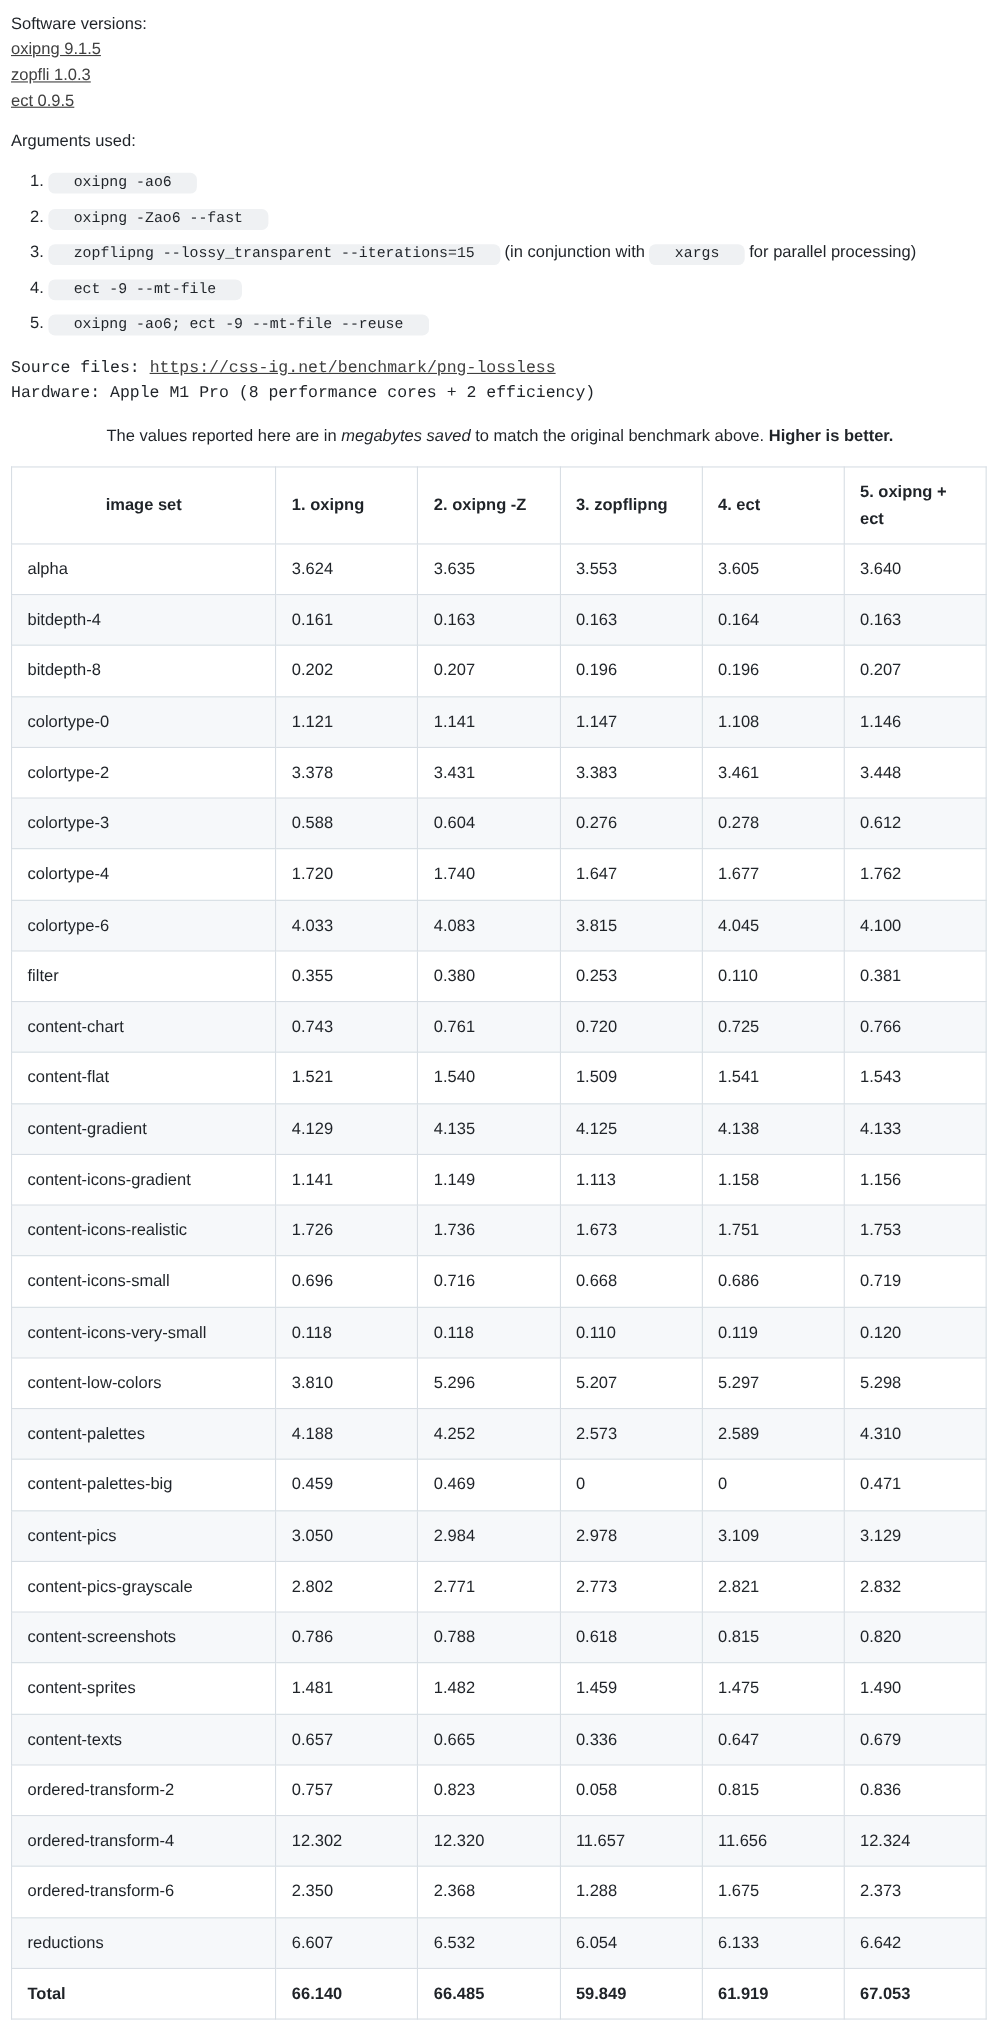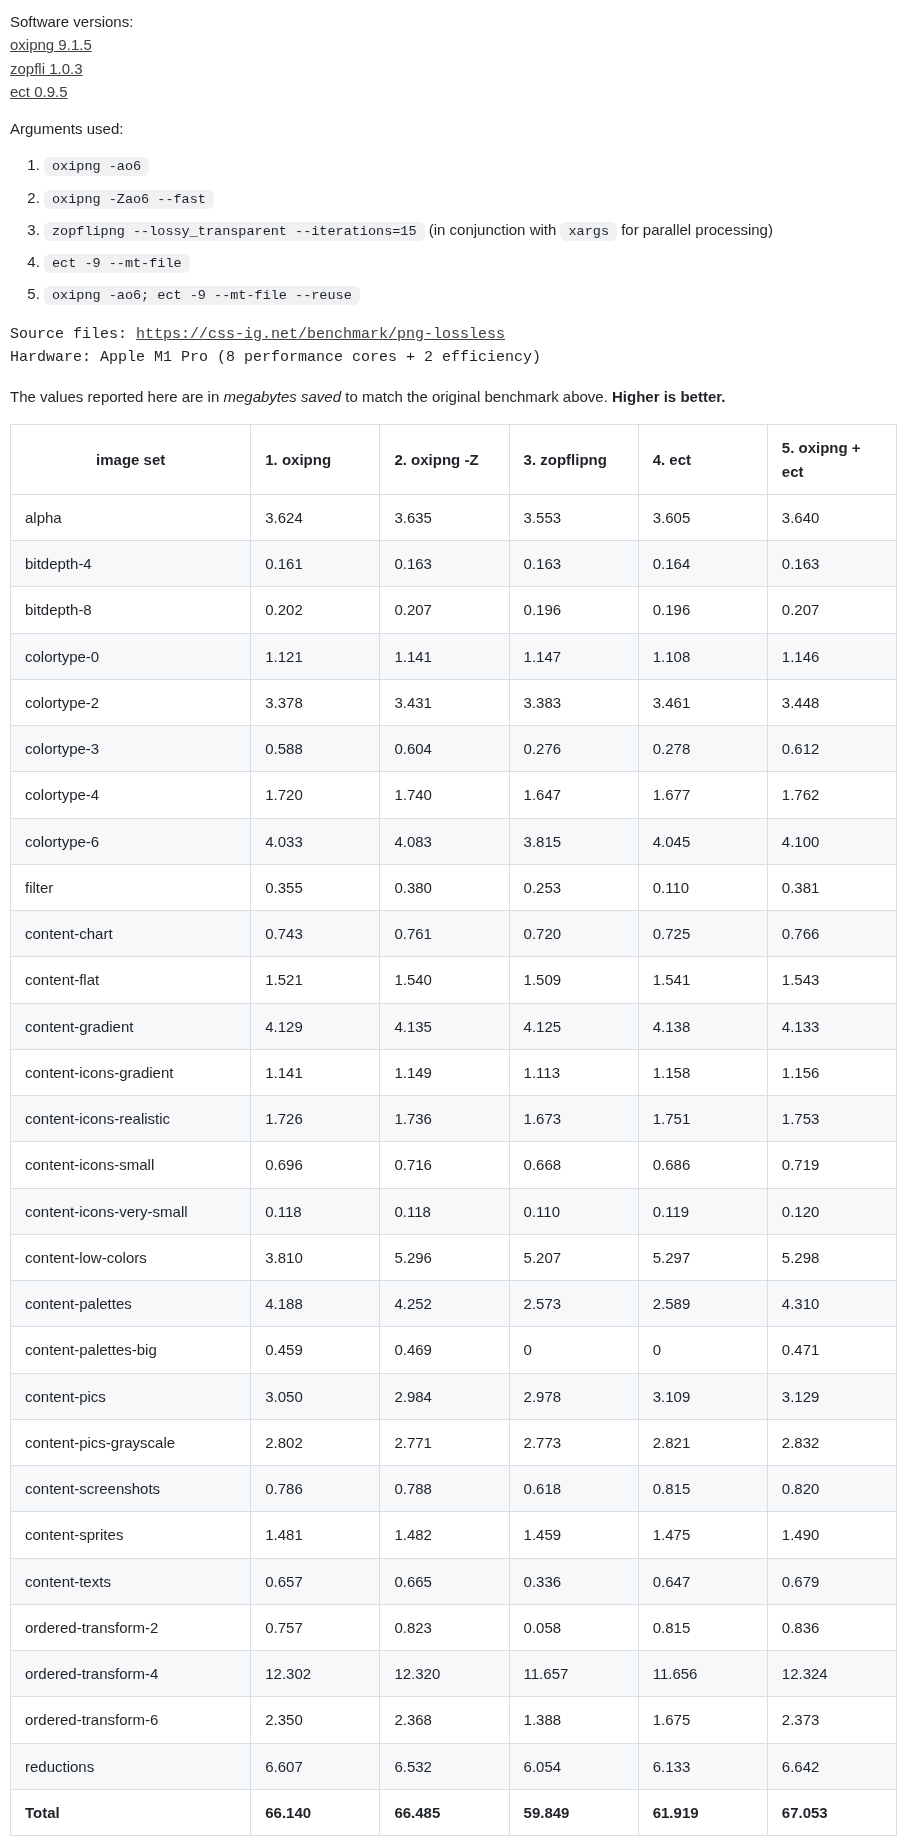--- a/index.html
+++ b/index.html
@@ -30,38 +30,39 @@
     text-decoration: underline;
   }
   .versions a {
     display: block;
   }
   code, .code {
     font-family: "Liberation Mono", monospace;
     font-size: 13.5px;
     background: #eff1f3;
     border-radius: 6px;
-    padding: 2px 8px;
+    padding: 2px 23px;
     color: #1f2328;
     white-space: nowrap;
   }
   ol {
     margin: 0 0 16px 0;
     padding-left: 34px;
   }
   ol li {
     margin: 0 0 9px 0;
     line-height: 1.5;
   }
   .source-block {
     margin: 0 0 16px 0;
     font-family: Liberation Mono, monospace;
   }
   .note {
     margin: 0 0 16px 0;
+    text-align: center;
   }
   em { font-style: italic; }
   strong { font-weight: bold; }
 
   table.bench {
     border-collapse: collapse;
     width: 887px;
     margin: 0;
     border: 1px solid #d8dee4;
     font-size: 15px;
@@ -361,21 +362,21 @@
           <td>12.302</td>
           <td>12.320</td>
           <td>11.657</td>
           <td>11.656</td>
           <td>12.324</td>
         </tr>
         <tr>
           <td>ordered-transform-6</td>
           <td>2.350</td>
           <td>2.368</td>
-          <td>1.388</td>
+          <td>1.288</td>
           <td>1.675</td>
           <td>2.373</td>
         </tr>
         <tr>
           <td>reductions</td>
           <td>6.607</td>
           <td>6.532</td>
           <td>6.054</td>
           <td>6.133</td>
           <td>6.642</td>

